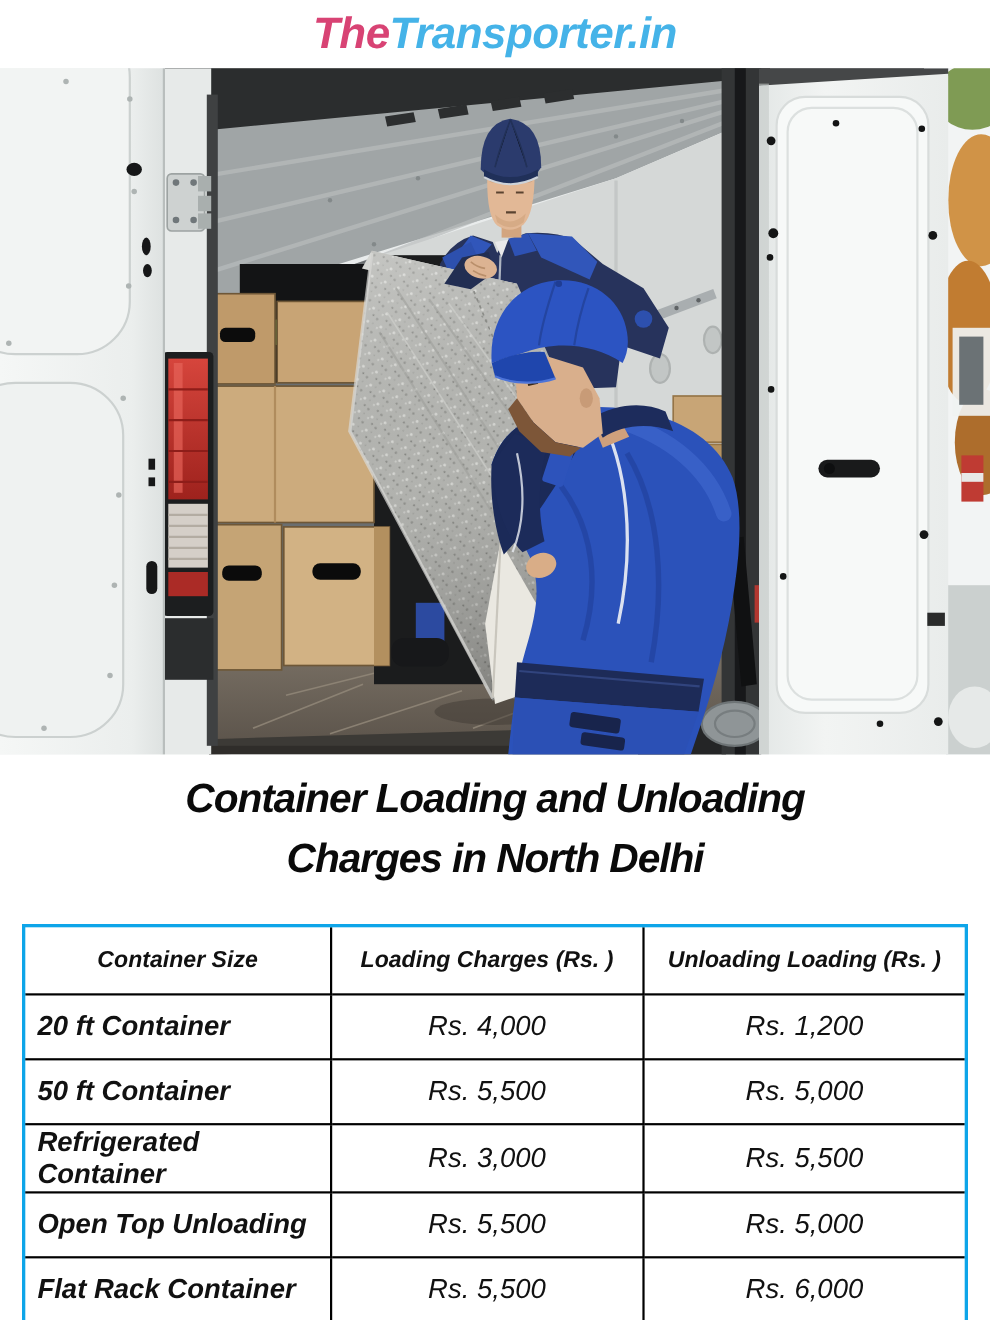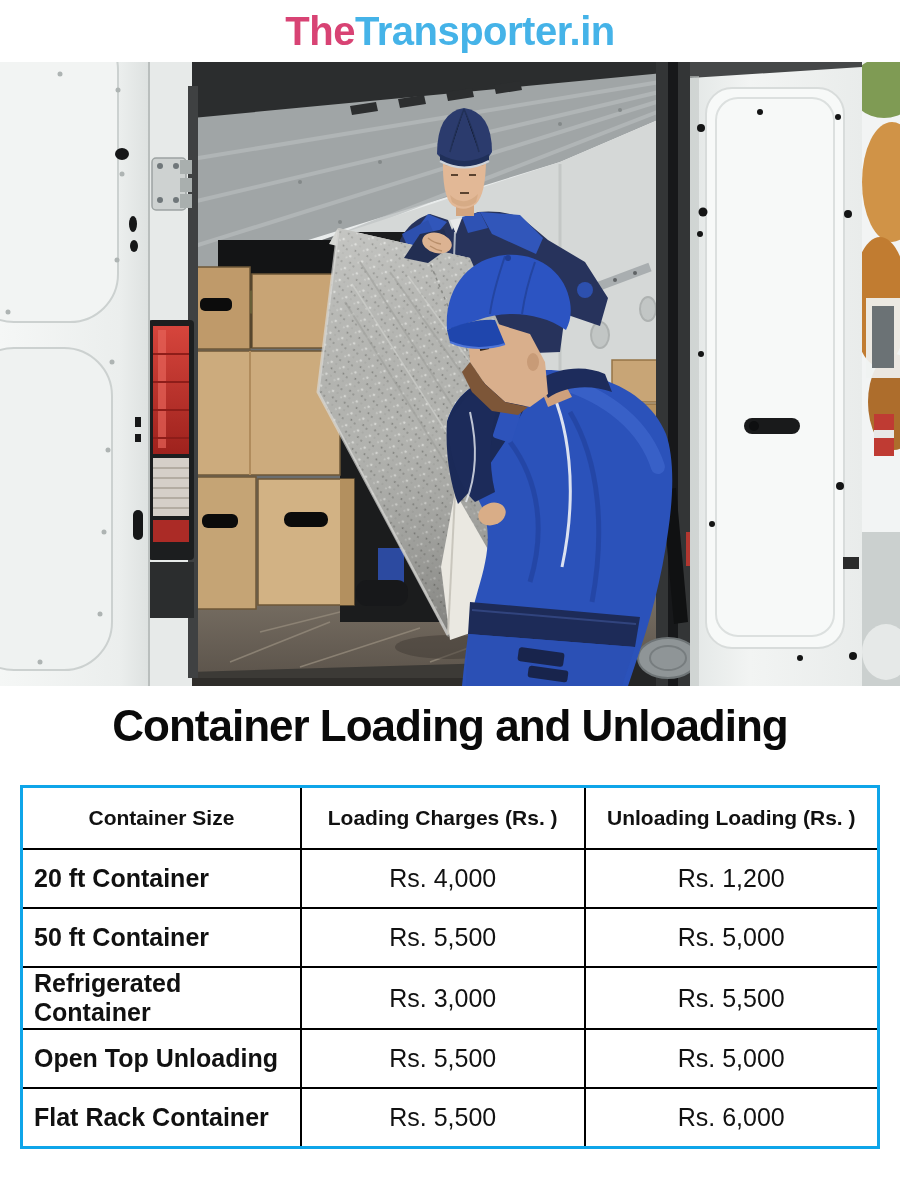--- a/index.html
+++ b/index.html
@@ -1,24 +1,24 @@
 <!DOCTYPE html>
 <html><head>
 <meta charset="utf-8">
 <style>
   html,body{margin:0;padding:0;background:#fff;}
   .page{width:900px;height:1200px;position:relative;background:#fff;overflow:hidden;
-        font-family:"Liberation Sans",sans-serif;}
+        font-family:"Liberation Sans",sans-serif;font-style:italic;}
   .site-header{height:62px;display:flex;align-items:center;justify-content:center;}
   .logo{font-size:40px;font-weight:700;letter-spacing:-0.5px;}
   .logo .pre{color:#d84374;}
   .logo .suf{color:#45b3e8;}
   .hero{width:900px;height:624px;line-height:0;}
   .title{margin-top:12px;text-align:center;font-weight:700;color:#0a0a0a;
-         font-size:44px;line-height:55px;letter-spacing:-1px;}
+         font-size:37px;line-height:55px;letter-spacing:-1px;}
   table.charges{width:860px;margin:32px auto 0;border-collapse:collapse;
                 border:3px solid #0ea5e9;table-layout:fixed;}
   table.charges th,table.charges td{border:2.5px solid #000;color:#111;}
   table.charges th{height:58px;font-size:21px;font-weight:700;text-align:center;}
   table.charges td{height:55px;font-size:25px;text-align:center;font-weight:400;}
   table.charges td.size{font-weight:700;text-align:left;padding-left:11px;}
   col.c1{width:32.6%;} col.c2{width:33.1%;} col.c3{width:34.3%;}
 </style>
 </head>
 <body>
@@ -345,20 +345,21 @@
           </g>
       <circle cx="508" cy="196" r="3" fill="#1f3d94"></circle>
       <path d="M447,268 C460,262 478,257 495,258 L505,282 C488,288 465,288 450,280 Z" fill="#1f46ad"></path>
       <path d="M450,280 C468,288 490,287 505,282" fill="none" stroke="#4d74d8" stroke-width="2"></path>
     </g>
   </svg>
   </div>
 
   <div class="title">
     <div>Container Loading and Unloading</div>
+    <div>Charges in North Delhi</div>
   </div>
 
   <table class="charges">
     <colgroup>
         <col class="c1">
         <col class="c2">
         <col class="c3">
       </colgroup>
     <thead>
       <tr>

